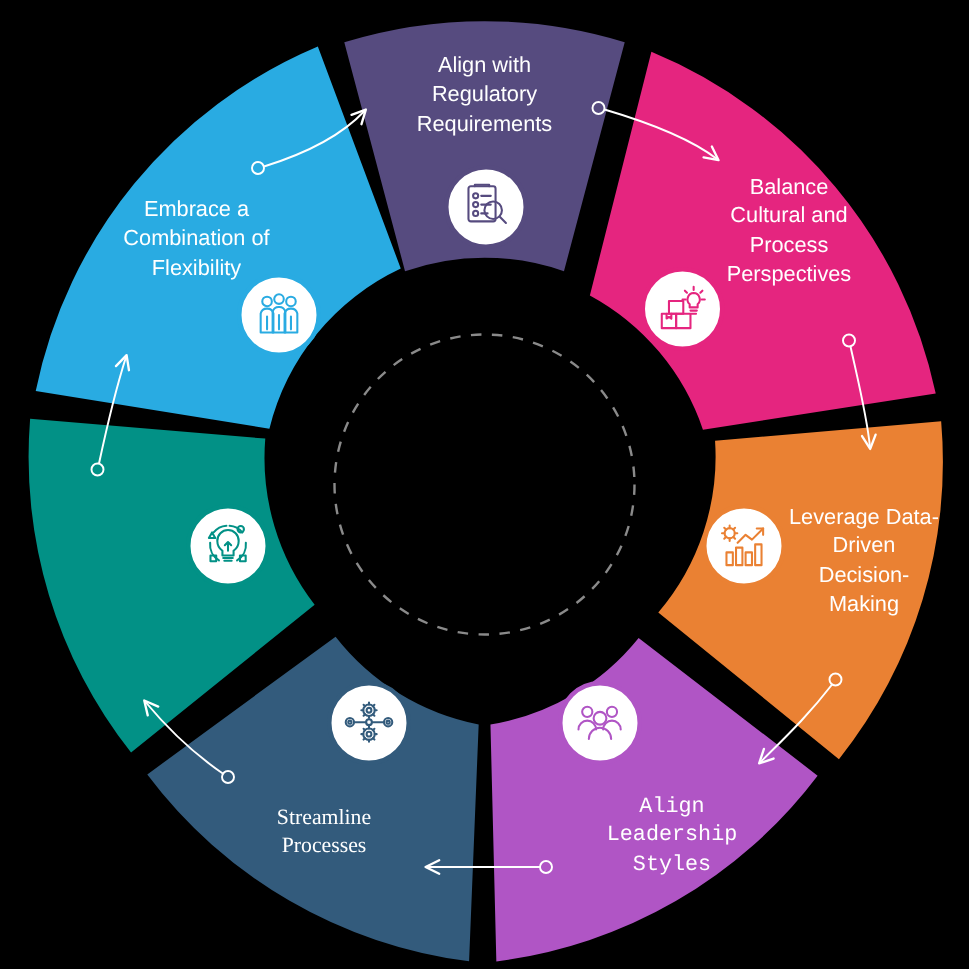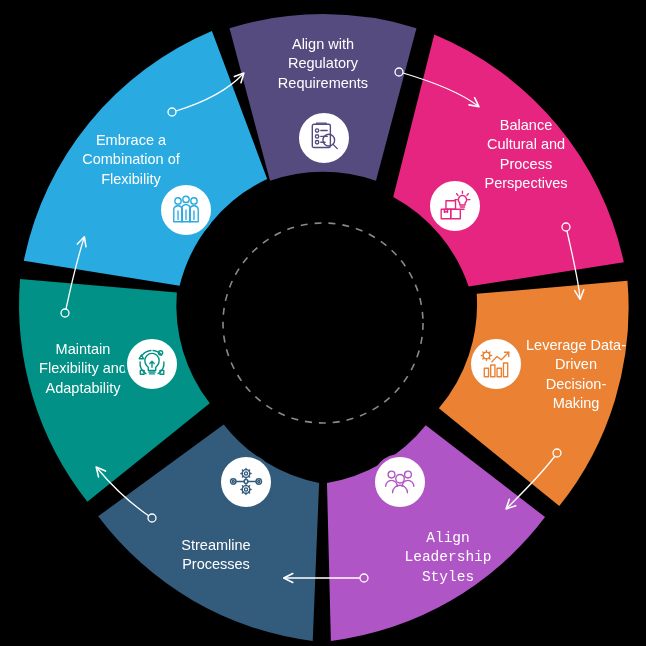--- a/index.html
+++ b/index.html
@@ -147,26 +147,23 @@
 
   <div class="seg-label" style="left:512px; top:336px; width:128px;">Leverage Data-
 Driven
 Decision-
 Making</div>
 
   <div class="seg-label" style="left:383px; top:529px; width:130px;font-family:Liberation Mono, monospace;">Align
 Leadership
 Styles</div>
 
-  <div class="seg-label" style="left:141px; top:536px; width:150px;">Streamline
+  <div class="seg-label" style="left:141px; top:536px; width:150px;font-family:Liberation Serif, serif;">Streamline
 Processes</div>
 
-  <div class="seg-label" style="left:12px; top:340px; width:142px;">Maintain
-Flexibility and
-Adaptability</div>
 
   <div class="seg-label" style="left:56px; top:131px; width:150px;">Embrace a
 Combination of
 Flexibility</div>
 
   <div class="icon-badge" style="left:296px; top:110px; border:3px solid #564B7F;">
     <svg viewBox="0 0 32 32" fill="none" stroke="#564B7F" stroke-width="1.3" stroke-linecap="round" stroke-linejoin="round">
       <rect x="5" y="3" width="17" height="22" rx="1.5"></rect>
       <path d="M9 3 v-1 h9 v1"></path>
       <circle cx="9.5" cy="9" r="1.6"></circle>

